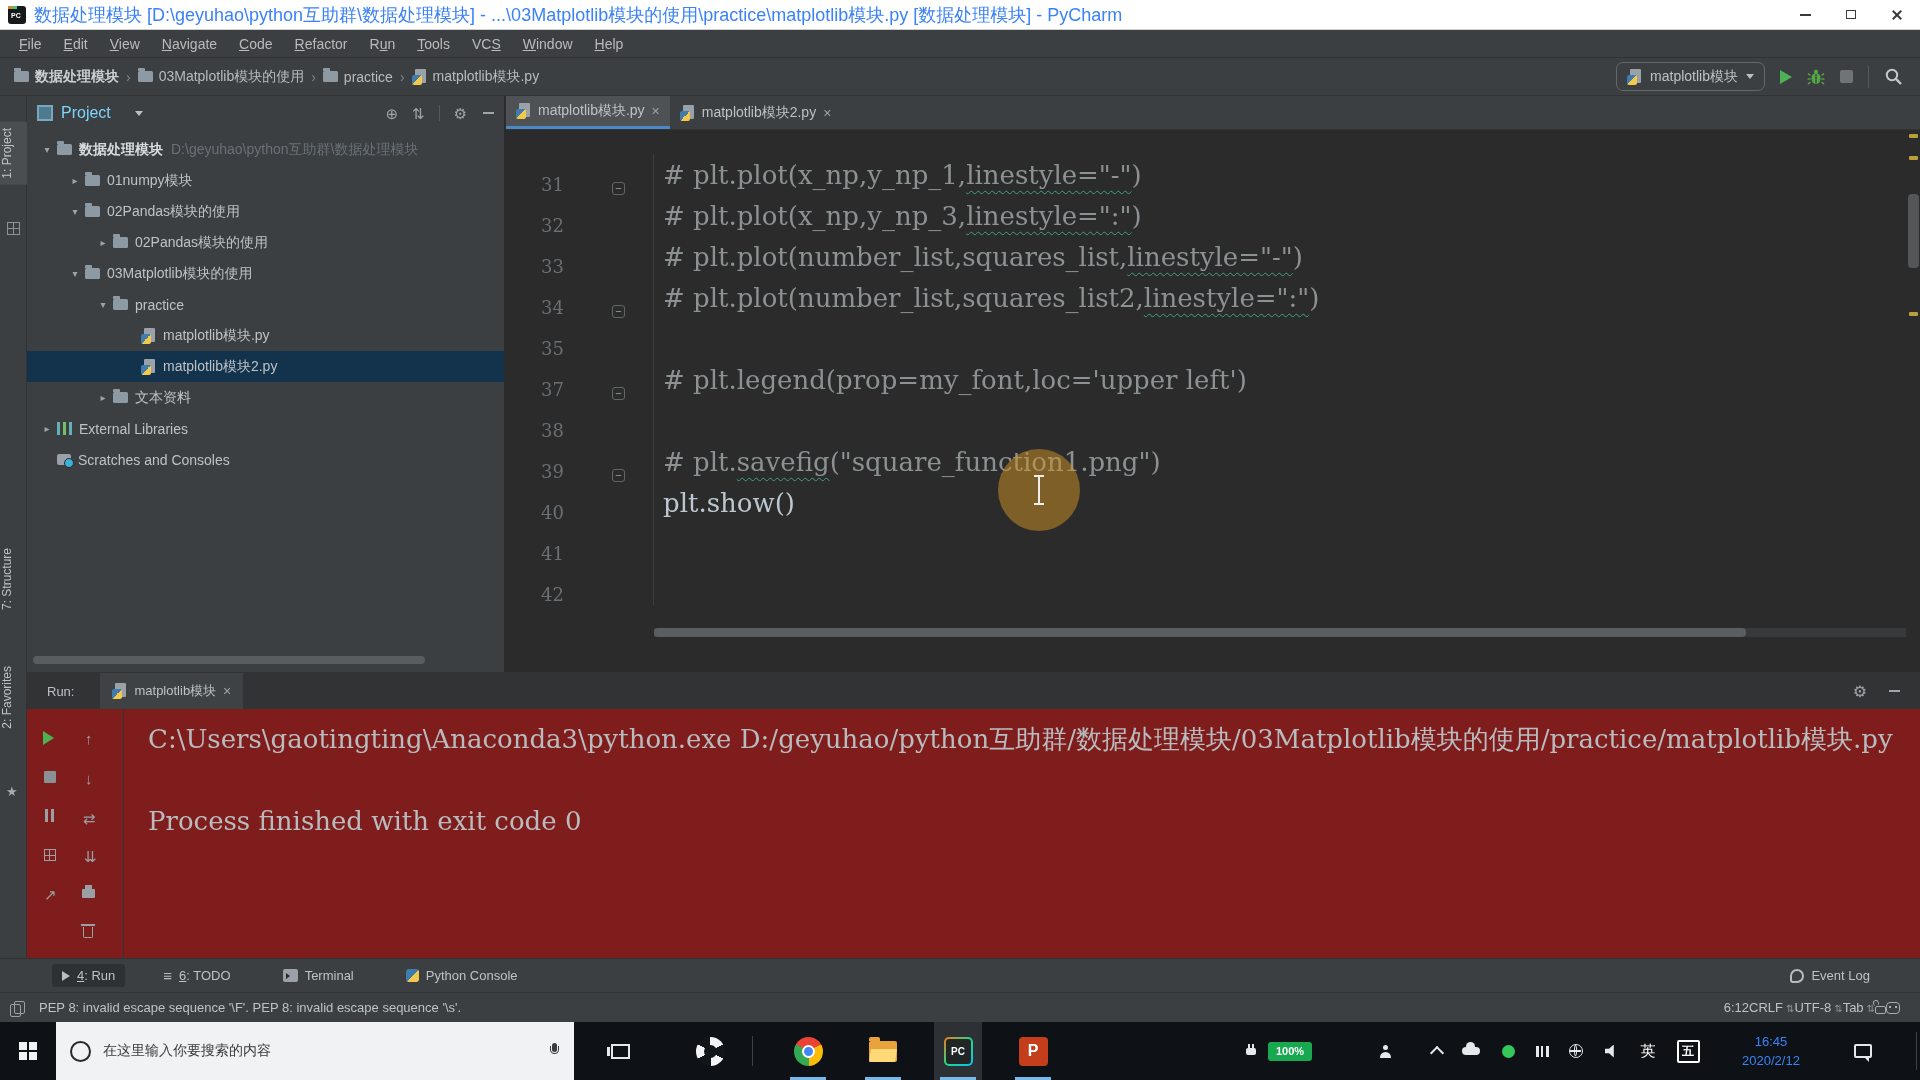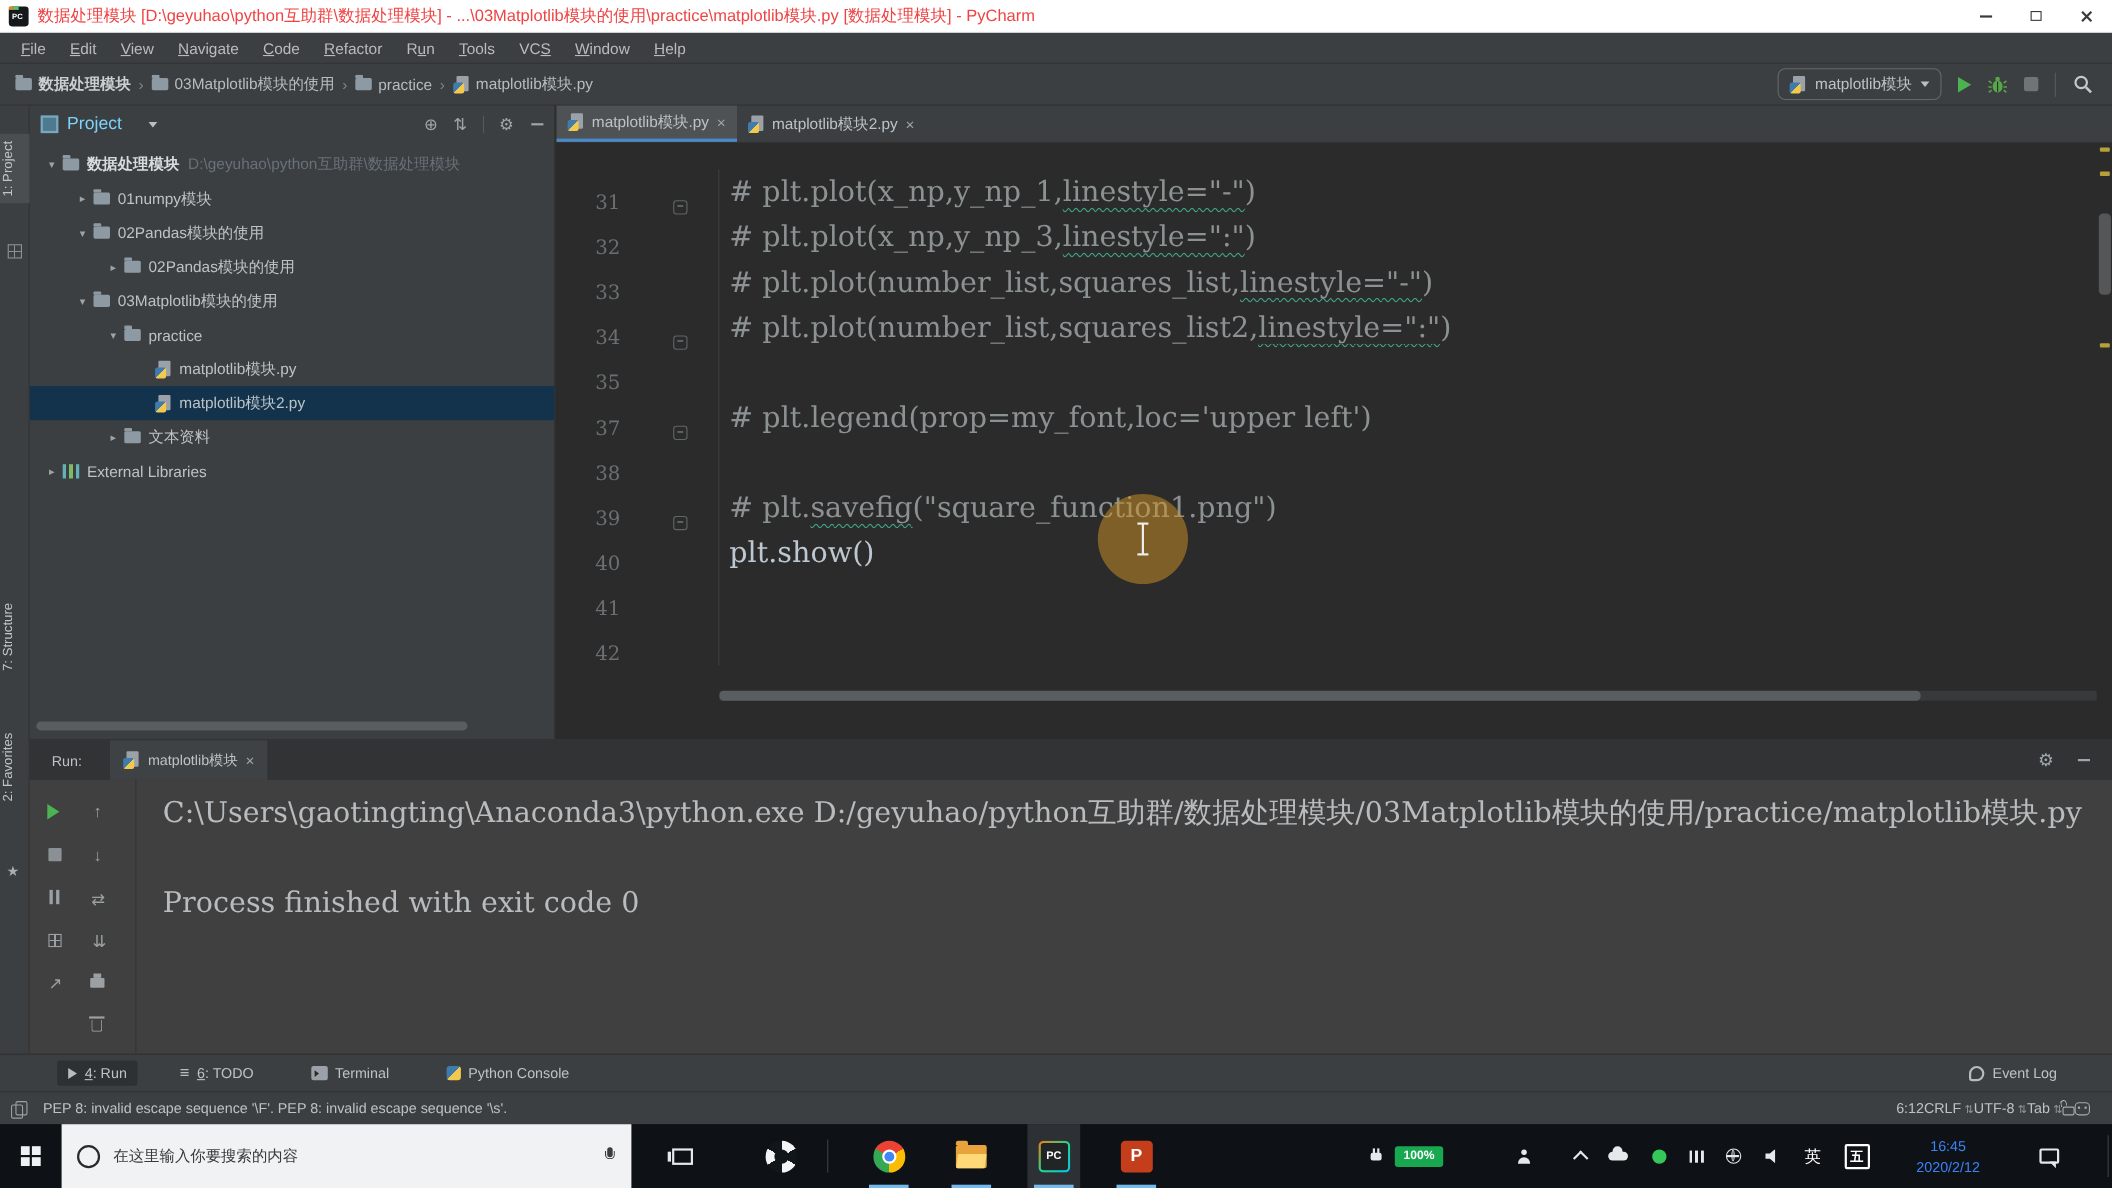--- a/index.html
+++ b/index.html
@@ -4,21 +4,21 @@
 <style>
   html,body{margin:0;padding:0;background:#2b2b2b;}
   #app{position:relative;width:1920px;height:1080px;overflow:hidden;background:#2b2b2b;
        font-family:"Liberation Sans",sans-serif;-webkit-font-smoothing:antialiased;}
   
   .titlebar{position:absolute;top:0;left:0;width:1920px;height:30px;background:#ffffff;
             display:flex;align-items:center;border-bottom:1px solid #d0d0d0;box-sizing:border-box;}
   .appico{width:18px;height:18px;margin:0 8px 0 8px;background:#16191c;border-radius:3px;position:relative;flex:none;}
   .appico::before{content:"";position:absolute;left:0;top:0;width:9px;height:3px;background:linear-gradient(90deg,#f97a12,#21d789);}
   .appico::after{content:"PC";position:absolute;left:3px;top:6px;font-size:7px;font-weight:bold;color:#fff;}
-  .wtitle{font-size:15px;color:#ef4444;white-space:nowrap;overflow:hidden;flex:1;}
+  .wtitle{font-size:18px;color:#3b82f6;white-space:nowrap;overflow:hidden;flex:1;}
   .wbtns{display:flex;height:100%;flex:none;}
   .wbtn{width:46px;height:100%;display:flex;align-items:center;justify-content:center;}
   .gl-min{width:11px;height:2px;background:#3a3a3a;}
   .gl-max{width:10px;height:9px;border:1.5px solid #3a3a3a;box-sizing:border-box;}
   .gl-close{position:relative;width:12px;height:12px;}
   .gl-close::before,.gl-close::after{content:"";position:absolute;left:5px;top:0;width:2px;height:12px;background:#3a3a3a;}
   .gl-close::before{transform:rotate(45deg);} .gl-close::after{transform:rotate(-45deg);}
   
   .menubar{position:absolute;top:30px;left:0;width:1920px;height:28px;background:#3c3f41;
            display:flex;align-items:center;padding-left:8px;box-sizing:border-box;border-bottom:1px solid #323232;}
@@ -96,21 +96,21 @@
   .spot{position:absolute;left:492px;top:319px;width:82px;height:82px;border-radius:50%;
         background:rgba(207,148,36,0.5);pointer-events:none;}
   .spot::before{content:"";position:absolute;left:40px;top:27px;width:2px;height:28px;background:#ededed;}
   .spot::after{content:"";position:absolute;left:36px;top:26px;width:10px;height:2px;background:#ededed;box-shadow:0 28px 0 #ededed;}
   .hsb-track{position:absolute;left:148px;top:498px;width:1252px;height:9px;background:#37393b;}
   .hsb{position:absolute;left:148px;top:498px;width:1092px;height:9px;background:#5a5e60;border-radius:4px;}
   .estripe{position:absolute;right:0;top:0;width:14px;height:100%;}
   .emark{position:absolute;right:2px;width:9px;height:4px;background:#b8a038;border-radius:1px;}
   .ethumb{position:absolute;right:1px;top:64px;width:11px;height:74px;background:rgba(160,166,170,.35);border-radius:4px;}
   
-  .runpanel{position:absolute;top:672px;left:27px;width:1893px;height:286px;background:#404040;
+  .runpanel{position:absolute;top:672px;left:27px;width:1893px;height:286px;background:#7f1d1d;
             border-top:1px solid #323232;box-sizing:border-box;}
   .rp-head{height:36px;background:#313335;display:flex;align-items:center;}
   .rp-label{font-size:13px;color:#bcc2c6;margin-left:20px;}
   .rp-tab{display:flex;align-items:center;gap:7px;height:100%;padding:0 12px;margin-left:26px;background:#3e4244;font-size:13px;color:#bcc2c6;}
   .rp-spacer{flex:1;}
   .rp-gear{color:#9fa6aa;font-size:16px;margin-right:22px;}
   .rp-min{width:11px;height:2px;background:#9fa6aa;margin-right:20px;}
   .rp-body{position:relative;height:250px;display:flex;}
   .rp-tools{position:relative;width:96px;flex:none;border-right:1px solid #343434;}
   .rpt{position:absolute;color:#9aa0a4;font-size:15px;line-height:1;}
@@ -357,20 +357,25 @@
         <div class="trow" style="padding-left: 66px;">
           <span class="arr">▸</span>
           <span class="fico tico"></span>
           <span class="tlabel">文本资料</span>
         </div>
         <div class="trow" style="padding-left: 10px;">
           <span class="arr">▸</span>
           <span class="libico tico"></span>
           <span class="tlabel">External Libraries</span>
         </div>
+        <div class="trow" style="padding-left: 10px;">
+          <span class="arr"></span>
+          <span class="scrico tico"></span>
+          <span class="tlabel">Scratches and Consoles</span>
+        </div>
       </div>
     <div class="psb"></div>
   </div>
 
   <div class="editor">
     <div class="tabs">
         <div class="tab active">
           <span class="pyico"></span>
           <span>matplotlib模块.py</span>
           <span class="x"></span>

